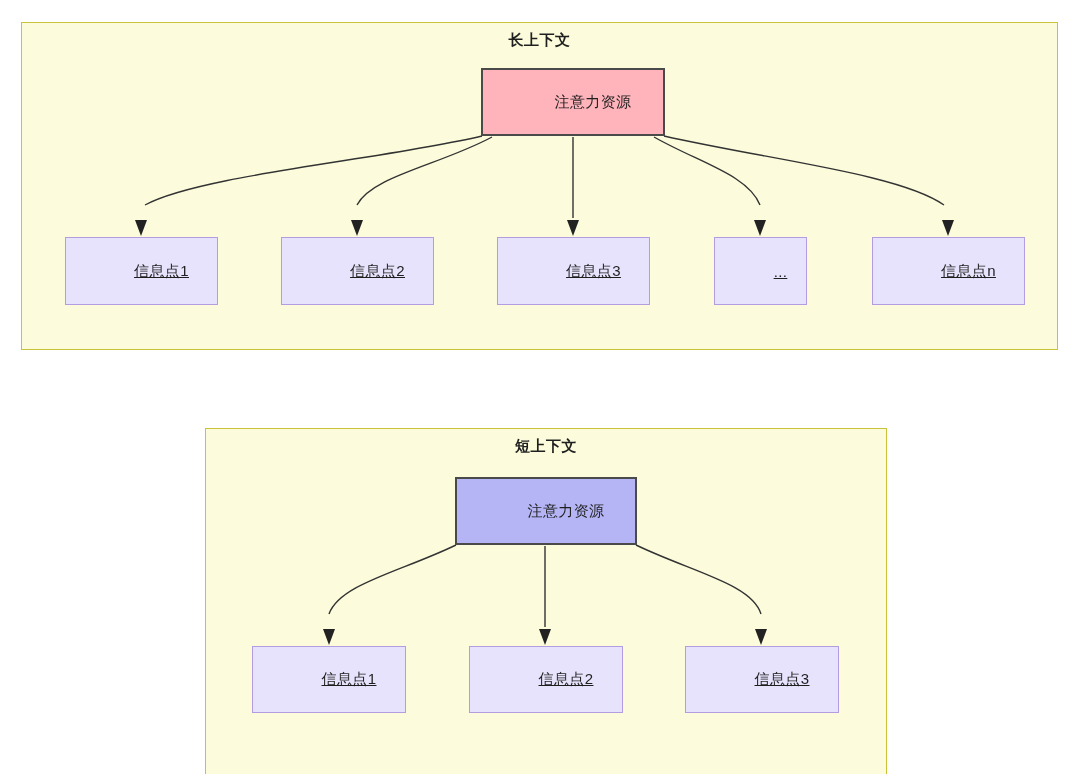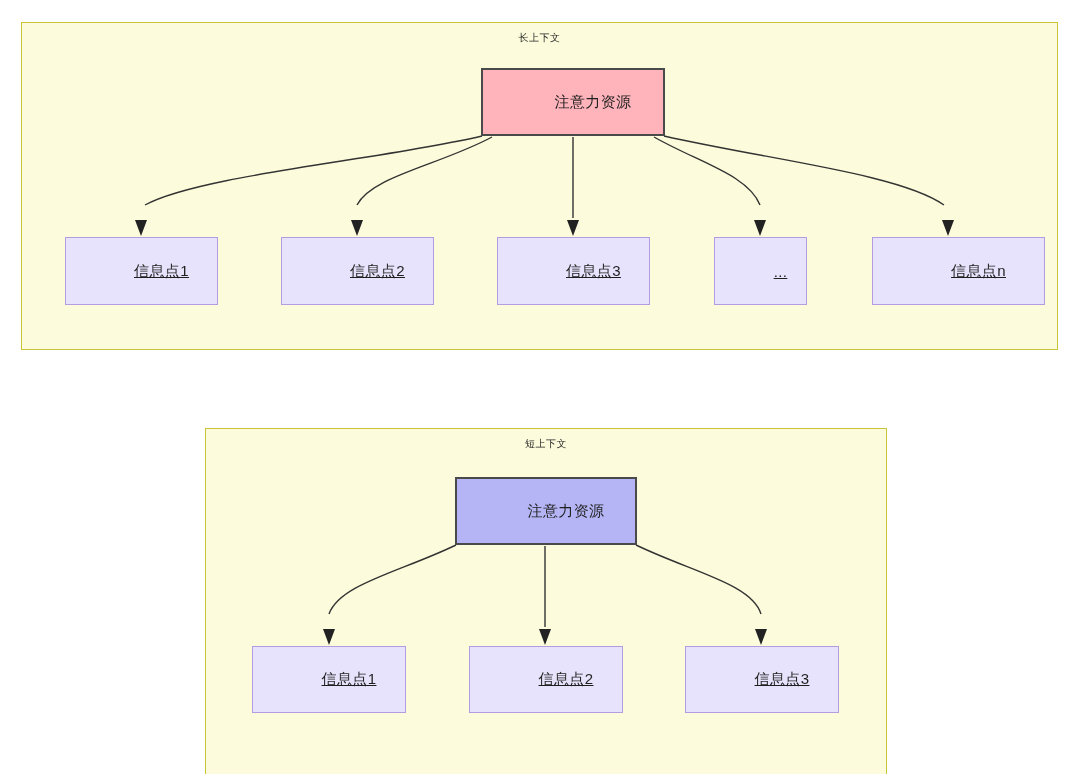--- a/index.html
+++ b/index.html
@@ -38,23 +38,24 @@
     top: 428px;
     width: 682px;
     height: 378px;
   }
   .panel-title {
     position: absolute;
     width: 100%;
     text-align: center;
     top: 8px;
     left: 0;
-    font-size: 10px;
+    font-size: 15px;
     color: #1f1f1f;
     letter-spacing: 0.5px;
+    font-weight: bold;
   }
   .node {
     position: absolute;
     box-sizing: border-box;
     display: flex;
     align-items: center;
     justify-content: center;
     font-size: 15px;
     color: #1f1f1f;
     letter-spacing: 0.4px;
@@ -129,21 +130,21 @@
   </div>
 
   <div class="node node-info" style="left:497px; top:237px; width:153px; height:68px;">
     <span>信息点3</span>
   </div>
 
   <div class="node node-info" style="left:714px; top:237px; width:93px; height:68px;">
     <span>...</span>
   </div>
 
-  <div class="node node-info" style="left:872px; top:237px; width:173px; height:68px;">
+  <div class="node node-info" style="left:872px; top:237px; width:153px; height:68px;">
     <span>信息点n</span>
   </div>
 
   <div class="panel" id="panel-short">
     <div class="panel-title">短上下文</div>
   </div>
 
   <svg class="edges">
 
     <path class="edge-path" d="M 456,545 C 400,572 340,584 329,614"></path>

